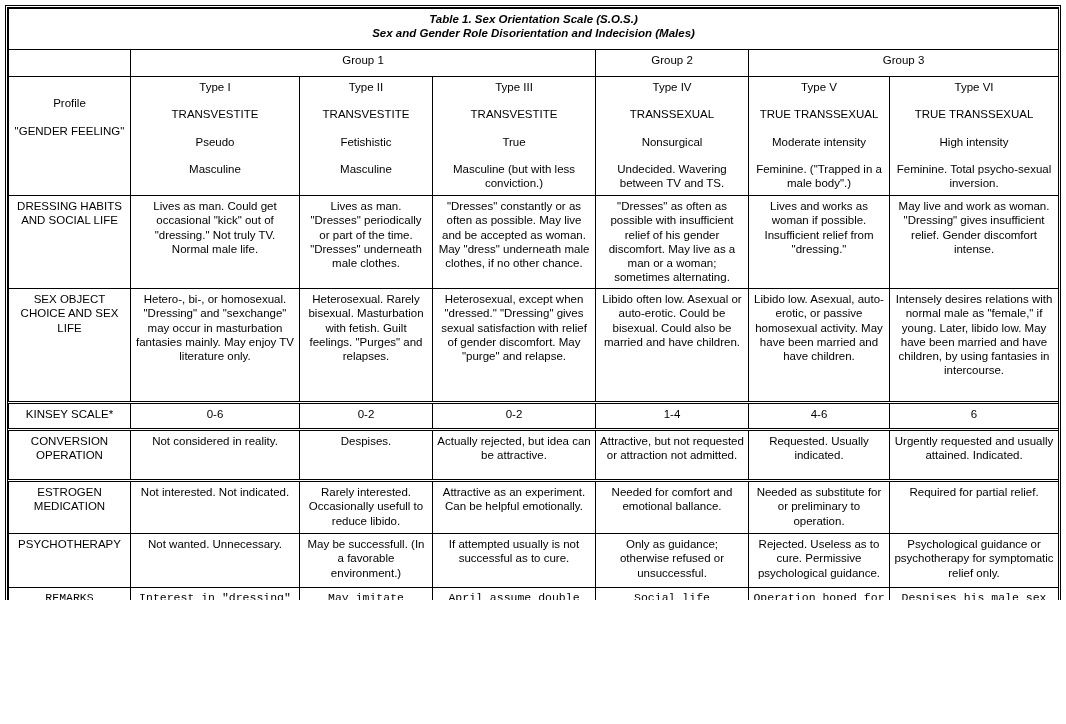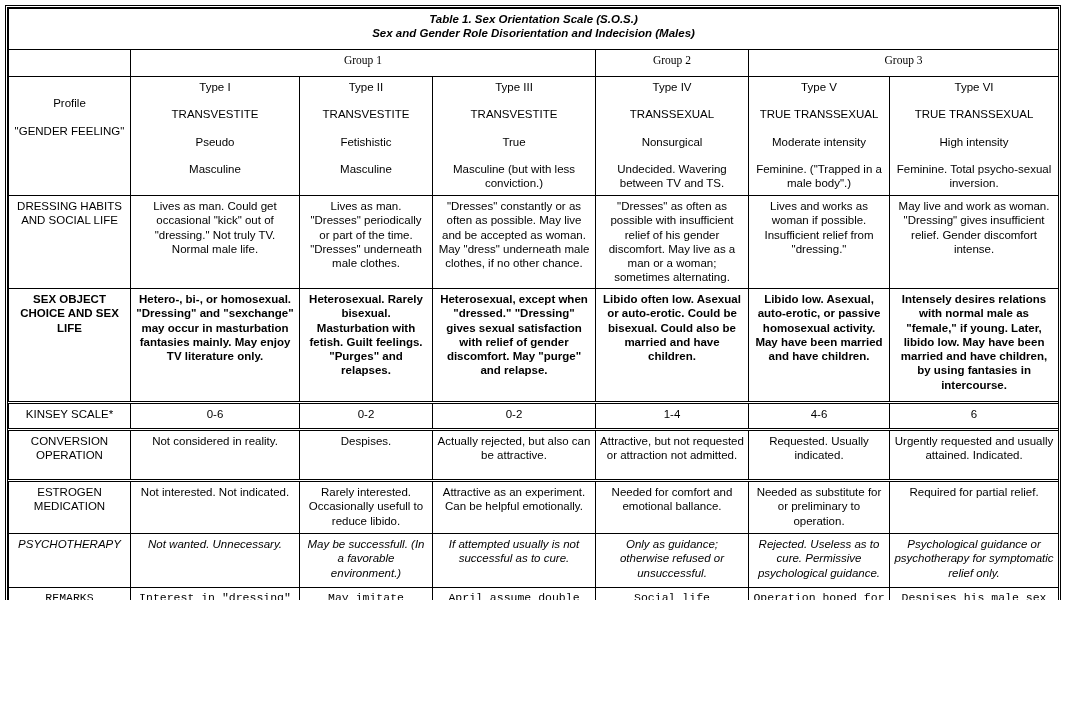--- a/index.html
+++ b/index.html
@@ -47,32 +47,31 @@
     font-style: italic;
     font-size: 13px;
     vertical-align: middle;
     padding: 4px 0;
     height: 34px;
   }
   td.group-cell {
     font-size: 12px;
     vertical-align: middle;
     height: 20px;
-    font-family: Liberation Serif, serif;
   }
   tr.profile-row > td { height: 112px; border-radius: 14px; }
   .plabel-line1 { margin-top: 16px; margin-bottom: 14px; }
   .pline { margin-bottom: 13px; }
   .pline-last { margin-bottom: 0; }
   tr.r-dressing > td { height: 86px; text-align: center; }
-  tr.r-sexobj  > td { height: 106px; font-weight: bold; }
+  tr.r-sexobj  > td { height: 106px; }
   tr.r-kinsey  > td { height: 18px; }
   tr.r-conversion > td { height: 42px; }
   tr.r-estrogen  > td { height: 45px; }
-  tr.r-psycho    > td { height: 47px; font-style: italic; }
+  tr.r-psycho    > td { height: 47px; }
   tr.r-remarks   > td { height: 72px; font-family: Liberation Mono, monospace; }
   td.foot-cell {
     text-align: left;
     font-size: 11px;
     line-height: 1.3;
     padding: 3px 5px;
     height: 34px;
   }
 </style>
 </head>
@@ -176,21 +175,21 @@
         <td class="dv">0-2</td>
         <td class="dv">1-4</td>
         <td class="dv">4-6</td>
         <td class="dv">6</td>
       </tr>
 
       <tr class="r-conversion dt">
         <td>CONVERSION OPERATION</td>
         <td>Not considered in reality.</td>
         <td>Despises.</td>
-        <td class="dv">Actually rejected, but also can be attractive.</td>
+        <td class="dv">Actually rejected, but idea can be attractive.</td>
         <td class="dv">Attractive, but not requested or attraction not admitted.</td>
         <td class="dv">Requested. Usually indicated.</td>
         <td class="dv">Urgently requested and usually attained. Indicated.</td>
       </tr>
 
       <tr class="r-estrogen dt">
         <td>ESTROGEN MEDICATION</td>
         <td>Not interested. Not indicated.</td>
         <td>Rarely interested. Occasionally usefull to reduce libido.</td>
         <td class="dv">Attractive as an experiment. Can be helpful emotionally.</td>

